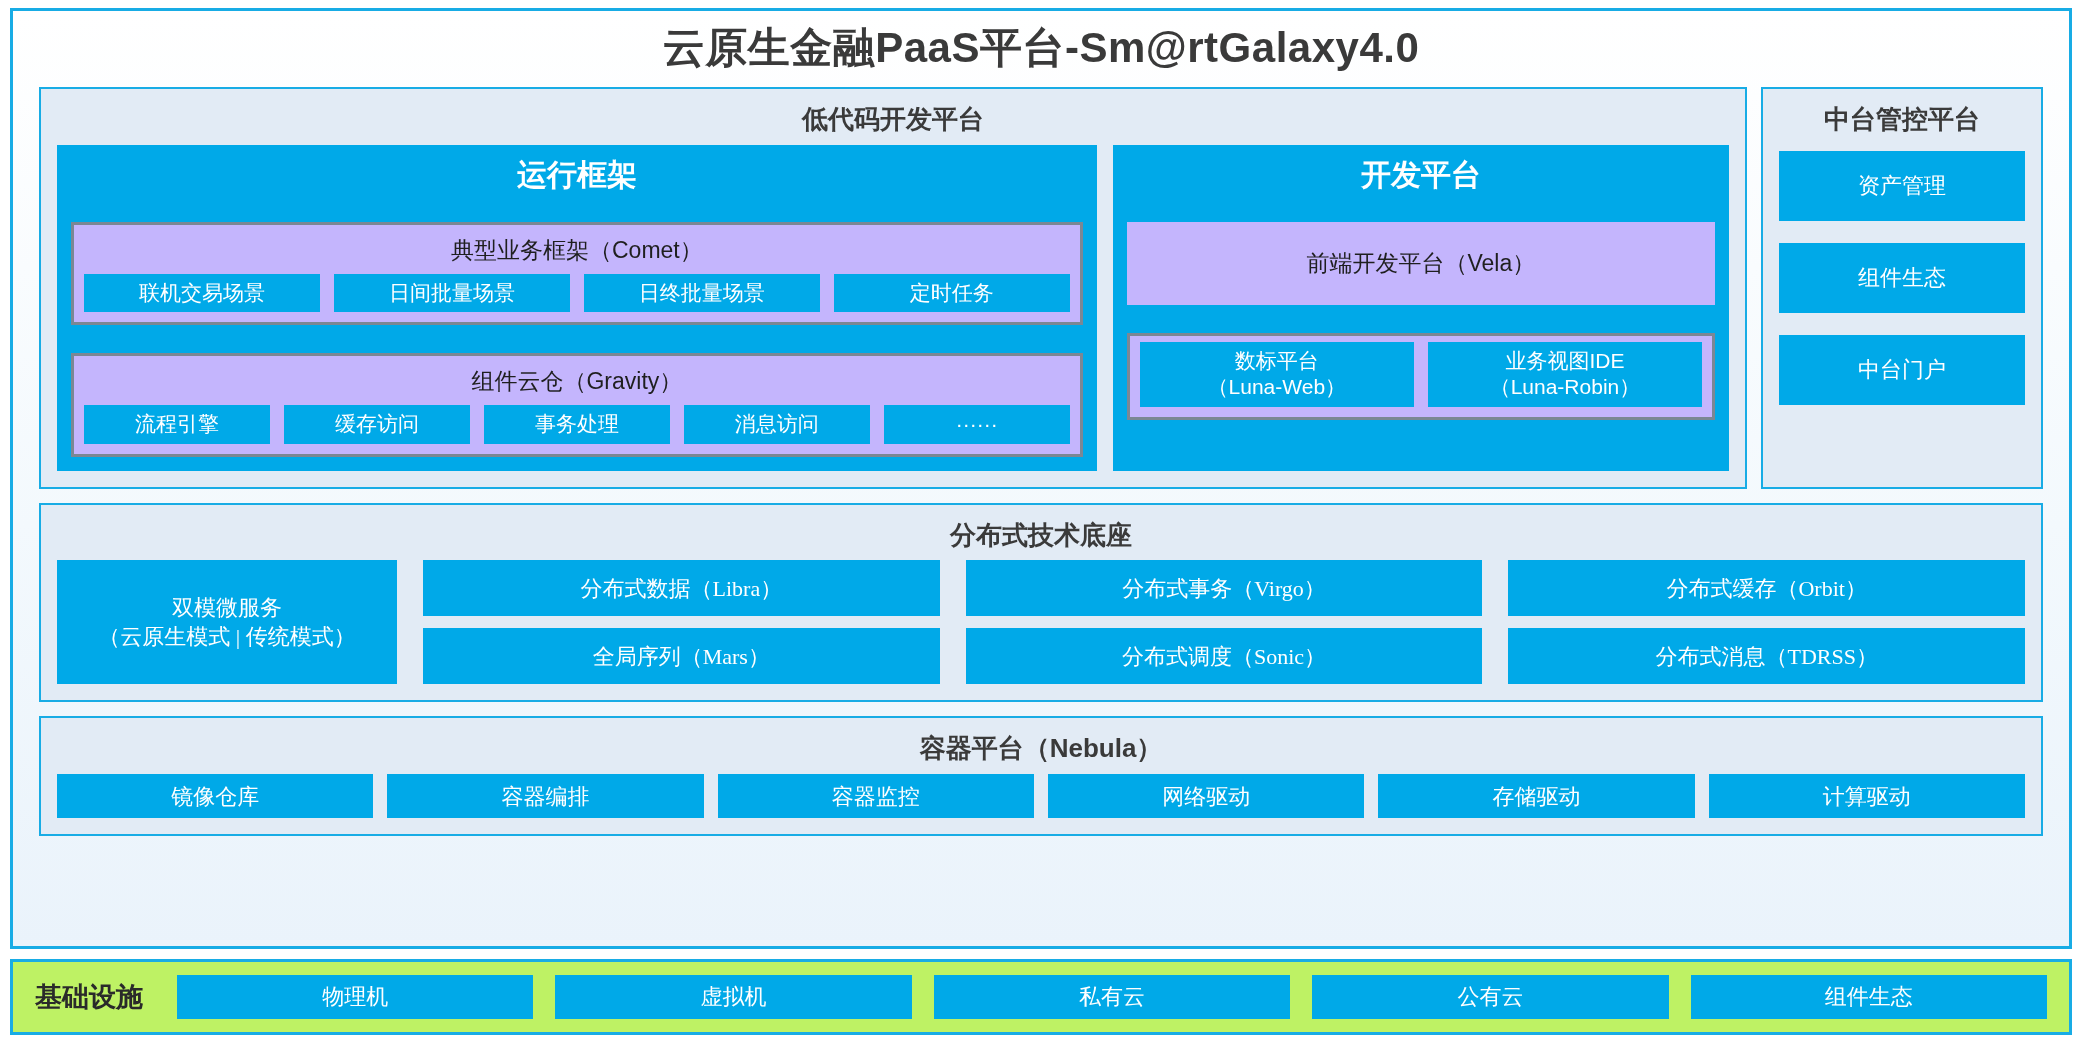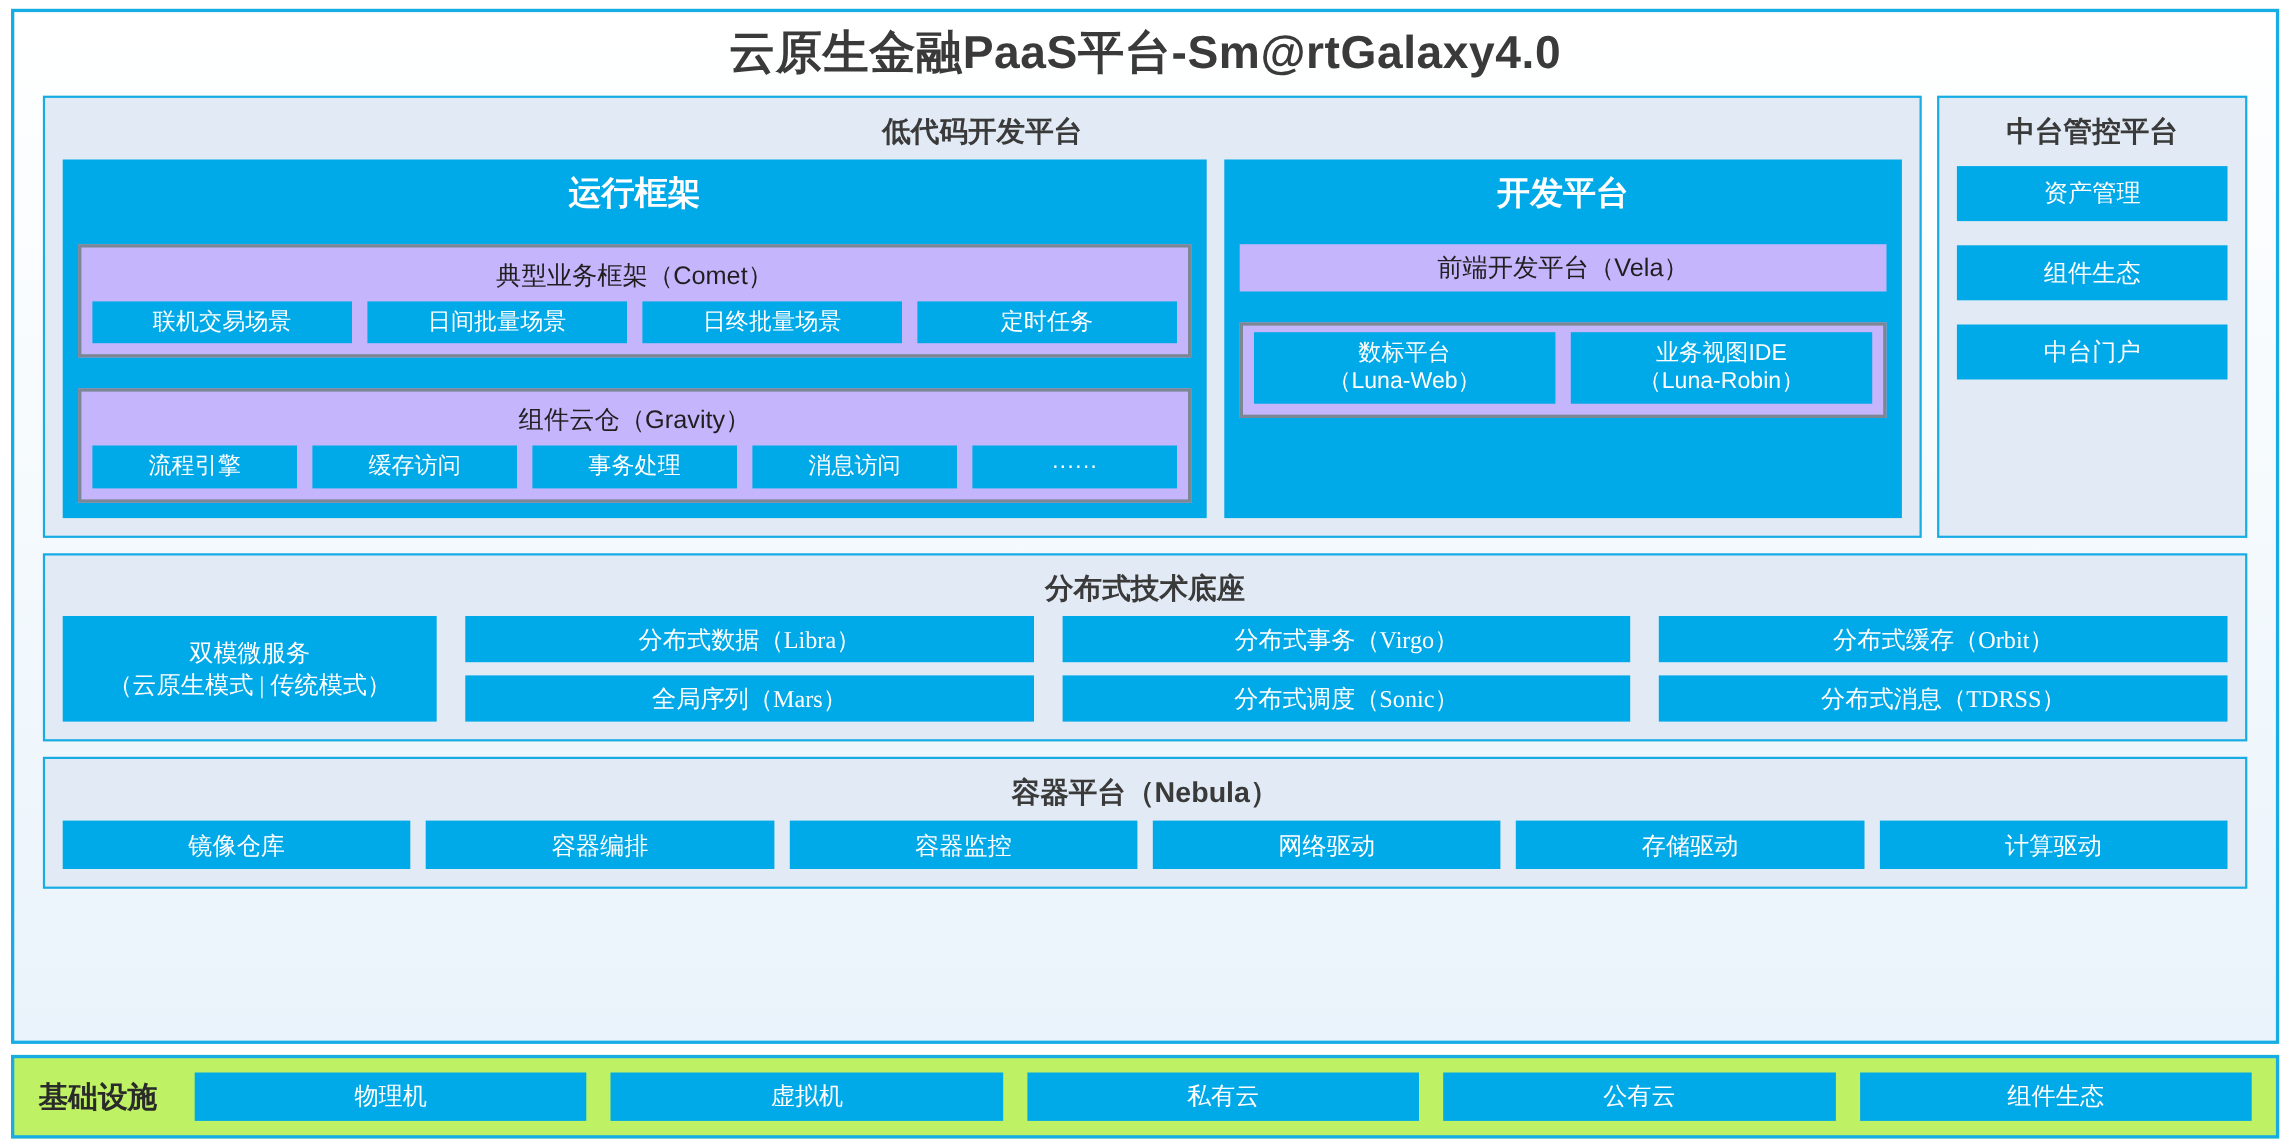--- a/index.html
+++ b/index.html
@@ -103,28 +103,28 @@
   .runtime { flex: 1.72 1 0; display: flex; flex-direction: column; gap: 14px; }
   .devplat { flex: 1 1 0; display: flex; flex-direction: column; gap: 14px; }
 
   .control-panel {
     width: 282px;
     flex: 0 0 282px;
     display: flex;
     flex-direction: column;
   }
   .control-list { display: flex; flex-direction: column; gap: 22px; padding-top: 6px; }
-  .control-list .tile { height: 50px; font-size: 22px; }
+  .control-list .tile { height: 70px; font-size: 22px; }
 
   
   .dist-body { display: flex; gap: 26px; align-items: stretch; font-family: Liberation Serif, serif; }
   .dist-big { flex: 0 0 340px; }
   .dist-big .tile { height: 100%; font-size: 22px; line-height: 1.35; }
   .dist-col { flex: 1 1 0; display: flex; flex-direction: column; gap: 12px; }
-  .dist-col .tile { height: 42px; font-size: 22px; }
+  .dist-col .tile { height: 56px; font-size: 22px; }
 
   
   .container-row { display: flex; gap: 14px; }
   .container-row .tile { flex: 1 1 0; height: 44px; font-size: 22px; }
 
   
   .infra {
     flex: 0 0 auto;
     border: 3px solid #18ace5;
     background: #bef264;
@@ -181,21 +181,21 @@
                 <div class="tile">事务处理</div>
                 <div class="tile">消息访问</div>
                 <div class="tile">······</div>
               </div>
             </div>
           </div>
 
           <div class="blue-card devplat">
             <div class="blue-card-title">开发平台</div>
 
-            <div class="white-card no-border" style="padding:6px 10px">
+            <div class="white-card no-border" style="padding:26px 10px">
               <div class="white-card-title" style="padding:0">前端开发平台（Vela）</div>
             </div>
 
             <div class="white-card" style="margin-top:14px">
               <div class="tile-row">
                 <div class="tile">数标平台
 （Luna-Web）</div>
                 <div class="tile">业务视图IDE
 （Luna-Robin）</div>
               </div>

